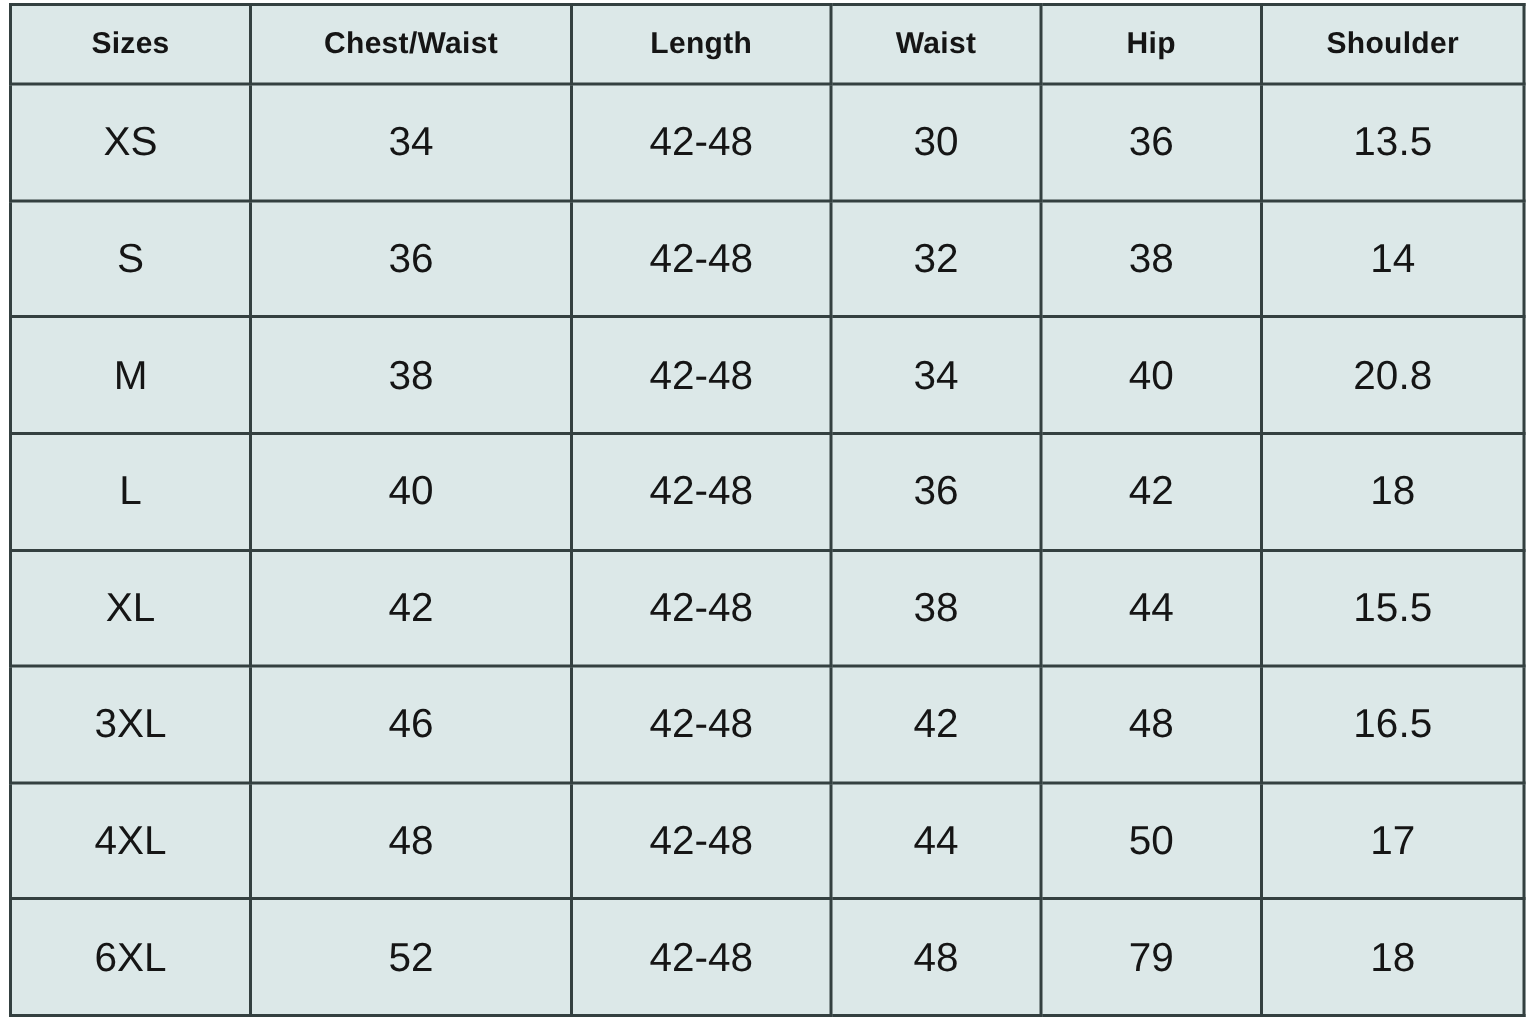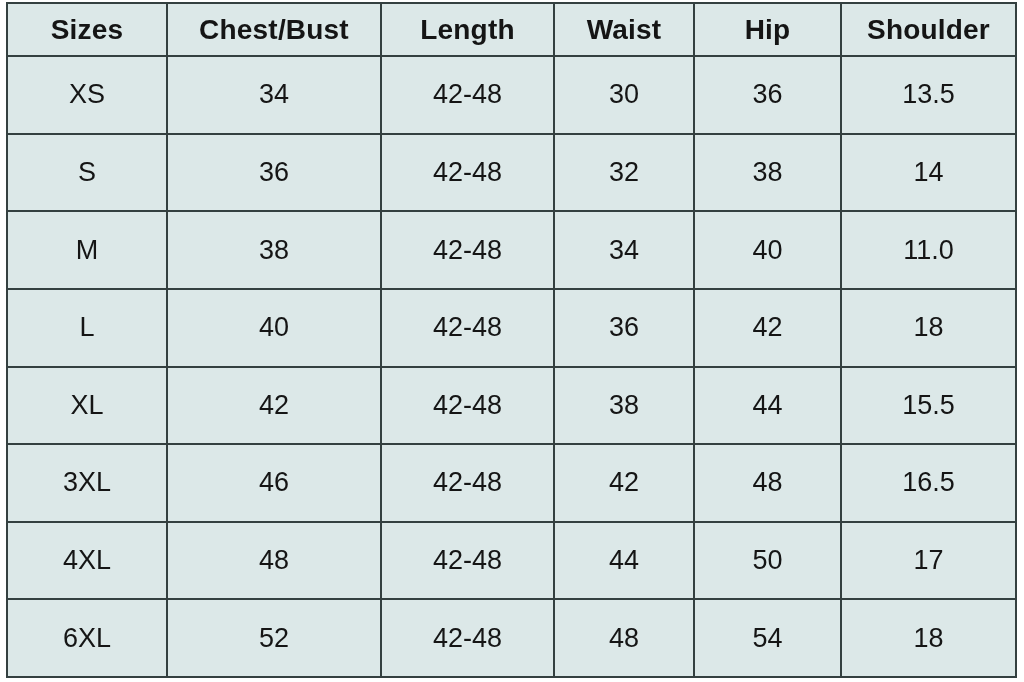--- a/index.html
+++ b/index.html
@@ -35,21 +35,21 @@
   table.size-chart th,
   table.size-chart td {
     border: 2px solid var(--border);
     background: var(--cell-background);
     text-align: center;
     vertical-align: middle;
     padding: 0;
     overflow: hidden;
   }
   table.size-chart th {
-    font-size: 28px;
+    font-size: 20px;
     font-weight: bold;
     letter-spacing: 0.2px;
   }
   table.size-chart td {
     font-size: 27px;
     font-weight: normal;
   }
   tr.header-row { height: 53px; }
   tr.data-row   { height: 62px; margin-left: 27px; }
 </style>
@@ -62,21 +62,21 @@
       <col style="width:160px">
       <col style="width:214px">
       <col style="width:173px">
       <col style="width:140px">
       <col style="width:147px">
       <col style="width:175px">
     </colgroup>
     <thead>
       <tr class="header-row">
         <th>Sizes</th>
-        <th>Chest/Bust</th>
+        <th>Chest/Waist</th>
         <th>Length</th>
         <th>Waist</th>
         <th>Hip</th>
         <th>Shoulder</th>
       </tr>
     </thead>
     <tbody>
       <tr class="data-row">
         <td>XS</td>
         <td>34</td>
@@ -92,21 +92,21 @@
         <td>32</td>
         <td>38</td>
         <td>14</td>
       </tr>
       <tr class="data-row">
         <td>M</td>
         <td>38</td>
         <td>42-48</td>
         <td>34</td>
         <td>40</td>
-        <td>11.0</td>
+        <td>20.8</td>
       </tr>
       <tr class="data-row">
         <td>L</td>
         <td>40</td>
         <td>42-48</td>
         <td>36</td>
         <td>42</td>
         <td>18</td>
       </tr>
       <tr class="data-row">
@@ -131,18 +131,18 @@
         <td>42-48</td>
         <td>44</td>
         <td>50</td>
         <td>17</td>
       </tr>
       <tr class="data-row">
         <td>6XL</td>
         <td>52</td>
         <td>42-48</td>
         <td>48</td>
-        <td>54</td>
+        <td>79</td>
         <td>18</td>
       </tr>
     </tbody>
   </table>
 </div>
 
 </body></html>

